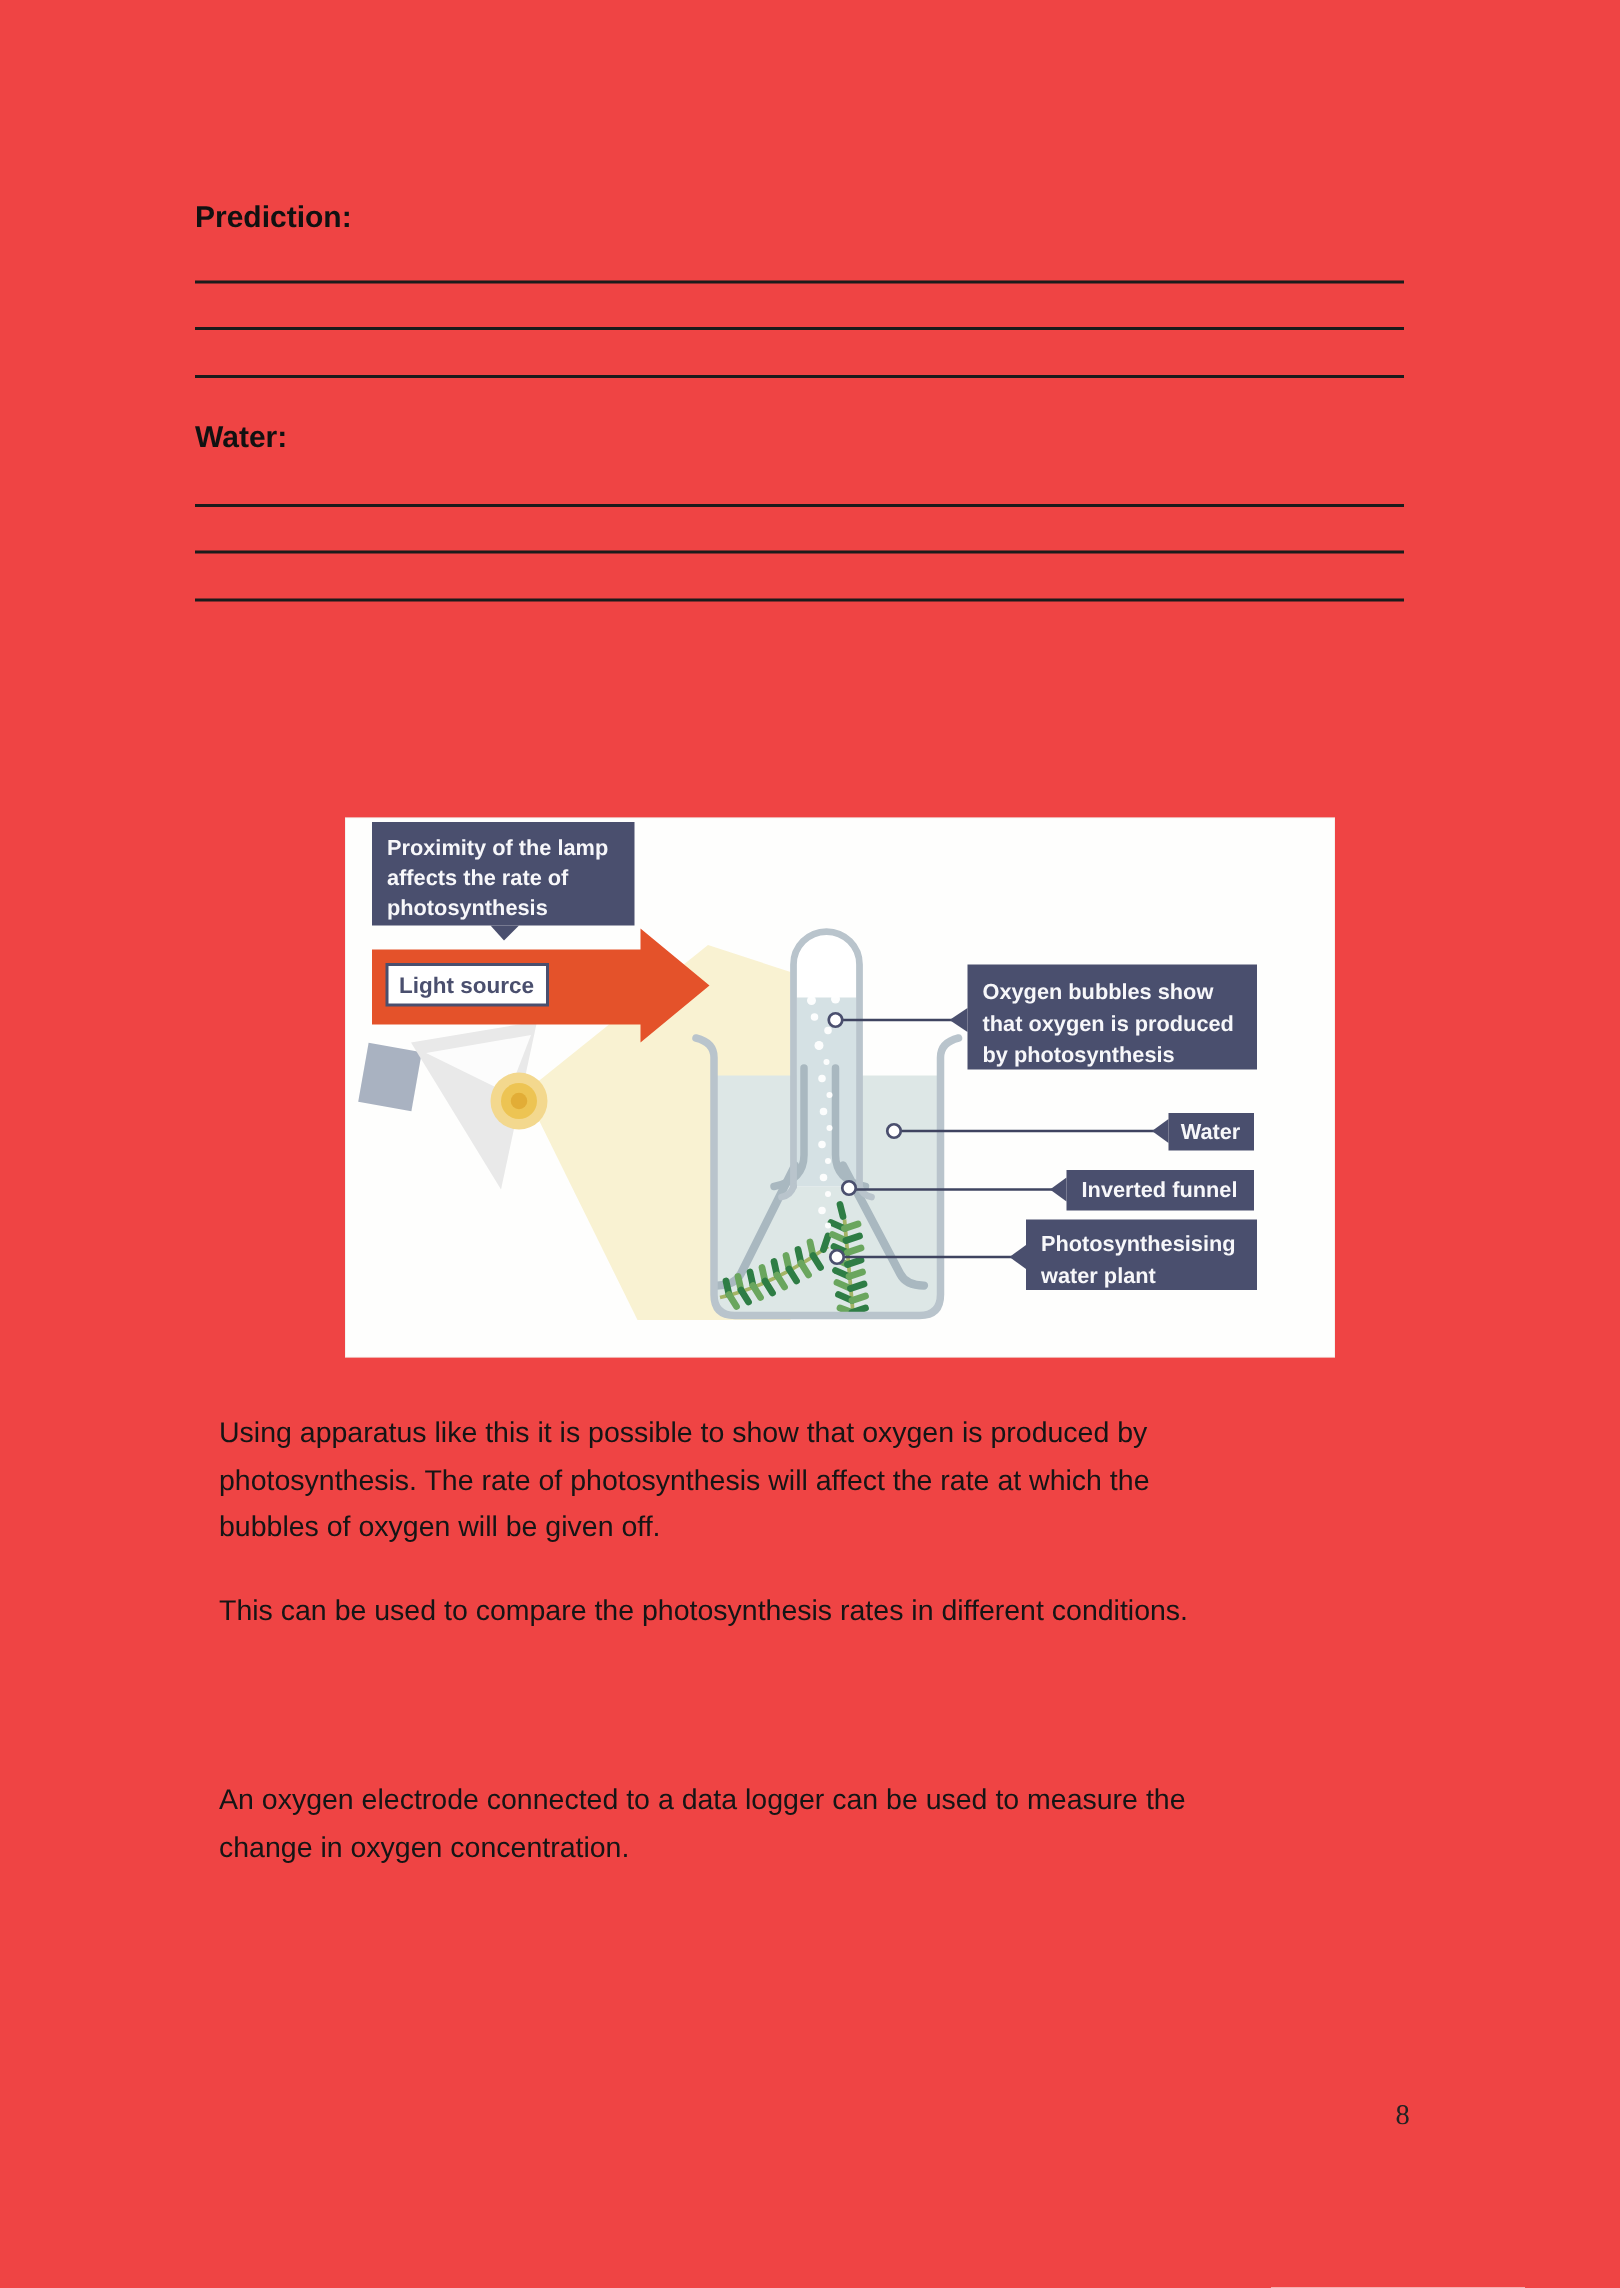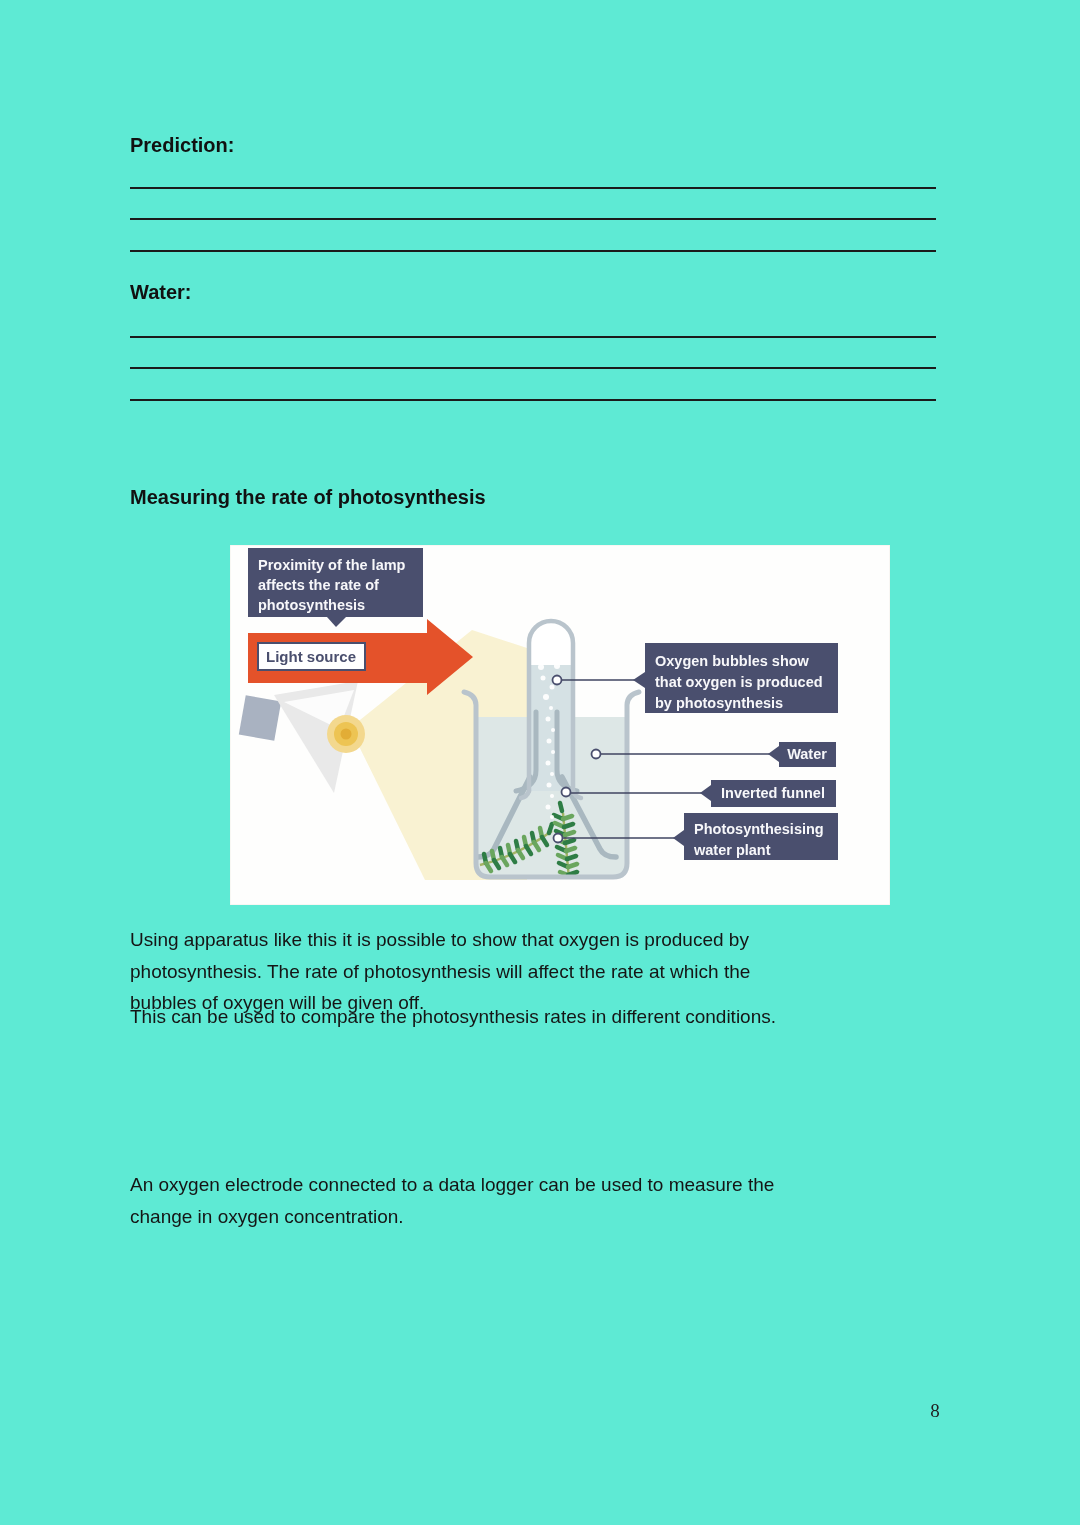--- a/index.html
+++ b/index.html
@@ -1,32 +1,32 @@
 <!DOCTYPE html>
 <html style="--navy: #4a4f6e; --orange: #e4522a; --beam: #f9f2d2; --water: #dde7e6; --tube-water: #d5e1e4; --glass: #b9c4cc; --funnel-grey: #a9b8c0; --leaf-dark: #2e7d45; --leaf-light: #6aa65e; --stem-green: #a3b465; --bulb-outer: #f3d88e; --bulb-mid: #edc453; --bulb-core: #e2ad36; --lamp-grey: #a9b2c1; --shade-grey: #e9e9e9; --line: #3f4460;"><head>
 <meta charset="utf-8">
 <style>
   html,body{margin:0;padding:0;background:#ffffff;}
   .page{
-    position:relative;width:1080px;height:1525px;background:#5eead4;
+    position:relative;width:1080px;height:1525px;background:#ef4444;
     font-family:"Liberation Sans","DejaVu Sans",sans-serif;color:#141414;overflow:hidden;
   }
   .h{position:absolute;margin:0;font-size:20px;font-weight:bold;color:#111;}
   .p-pred{left:130px;top:134px;}
   .p-res{left:130px;top:281px;}
   .p-sect{left:130px;top:486px;}
   .rule{position:absolute;left:130px;width:806px;height:0;border-top:2px solid #1b1b1b;}
   .r1{top:187px}.r2{top:218px}.r3{top:250px}
   .r4{top:336px}.r5{top:367px}.r6{top:399px}
   .diagram{position:absolute;left:230px;top:545px;width:660px;height:360px;}
   .para{
-    position:absolute;left:130px;width:820px;margin:0;
+    position:absolute;left:130px;width:820px;margin:16px;
     font-size:19px;line-height:31.5px;white-space:pre-line;color:#151515;
   }
-  .para1{top:924px}.para2{top:1001px}.para3{top:1085px}.para4{top:1169px}
+  .para1{top:924px}.para2{top:1043px}.para3{top:1085px}.para4{top:1169px}
   .pageno{
     position:absolute;left:920px;top:1400px;width:30px;text-align:center;
     font-family:"Liberation Serif","DejaVu Serif",serif;font-size:19px;color:#222;
   }
   .dlabel{font-family:"Liberation Sans","DejaVu Sans",sans-serif;font-weight:bold;fill:#f7f7fa;font-size:14.5px;}
   .dlabel-dark{font-family:"Liberation Sans","DejaVu Sans",sans-serif;font-weight:bold;fill:var(--navy);font-size:15px;}
 </style>
 </head>
 <body>
 
@@ -35,21 +35,20 @@
   <h2 class="h p-pred">Prediction:</h2>
   <div class="rule r1"></div>
   <div class="rule r2"></div>
   <div class="rule r3"></div>
 
   <h2 class="h p-res">Water:</h2>
   <div class="rule r4"></div>
   <div class="rule r5"></div>
   <div class="rule r6"></div>
 
-  <h2 class="h p-sect">Measuring the rate of photosynthesis</h2>
 
   <svg class="diagram" viewBox="0 0 660 360">
 
     <rect x="0" y="0" width="660" height="360" fill="#fefefd" stroke="#f2efe9" stroke-width="1"></rect>
 
     <polygon points="120,183 242,85 297,103 297,335 195,335" fill="var(--beam)"></polygon>
 
     <g>
       <rect x="12" y="153" width="36" height="40" fill="var(--lamp-grey)" transform="rotate(10 30 173)"></rect>
       <polygon points="44,150 128,136 104,248" fill="var(--shade-grey)"></polygon>

